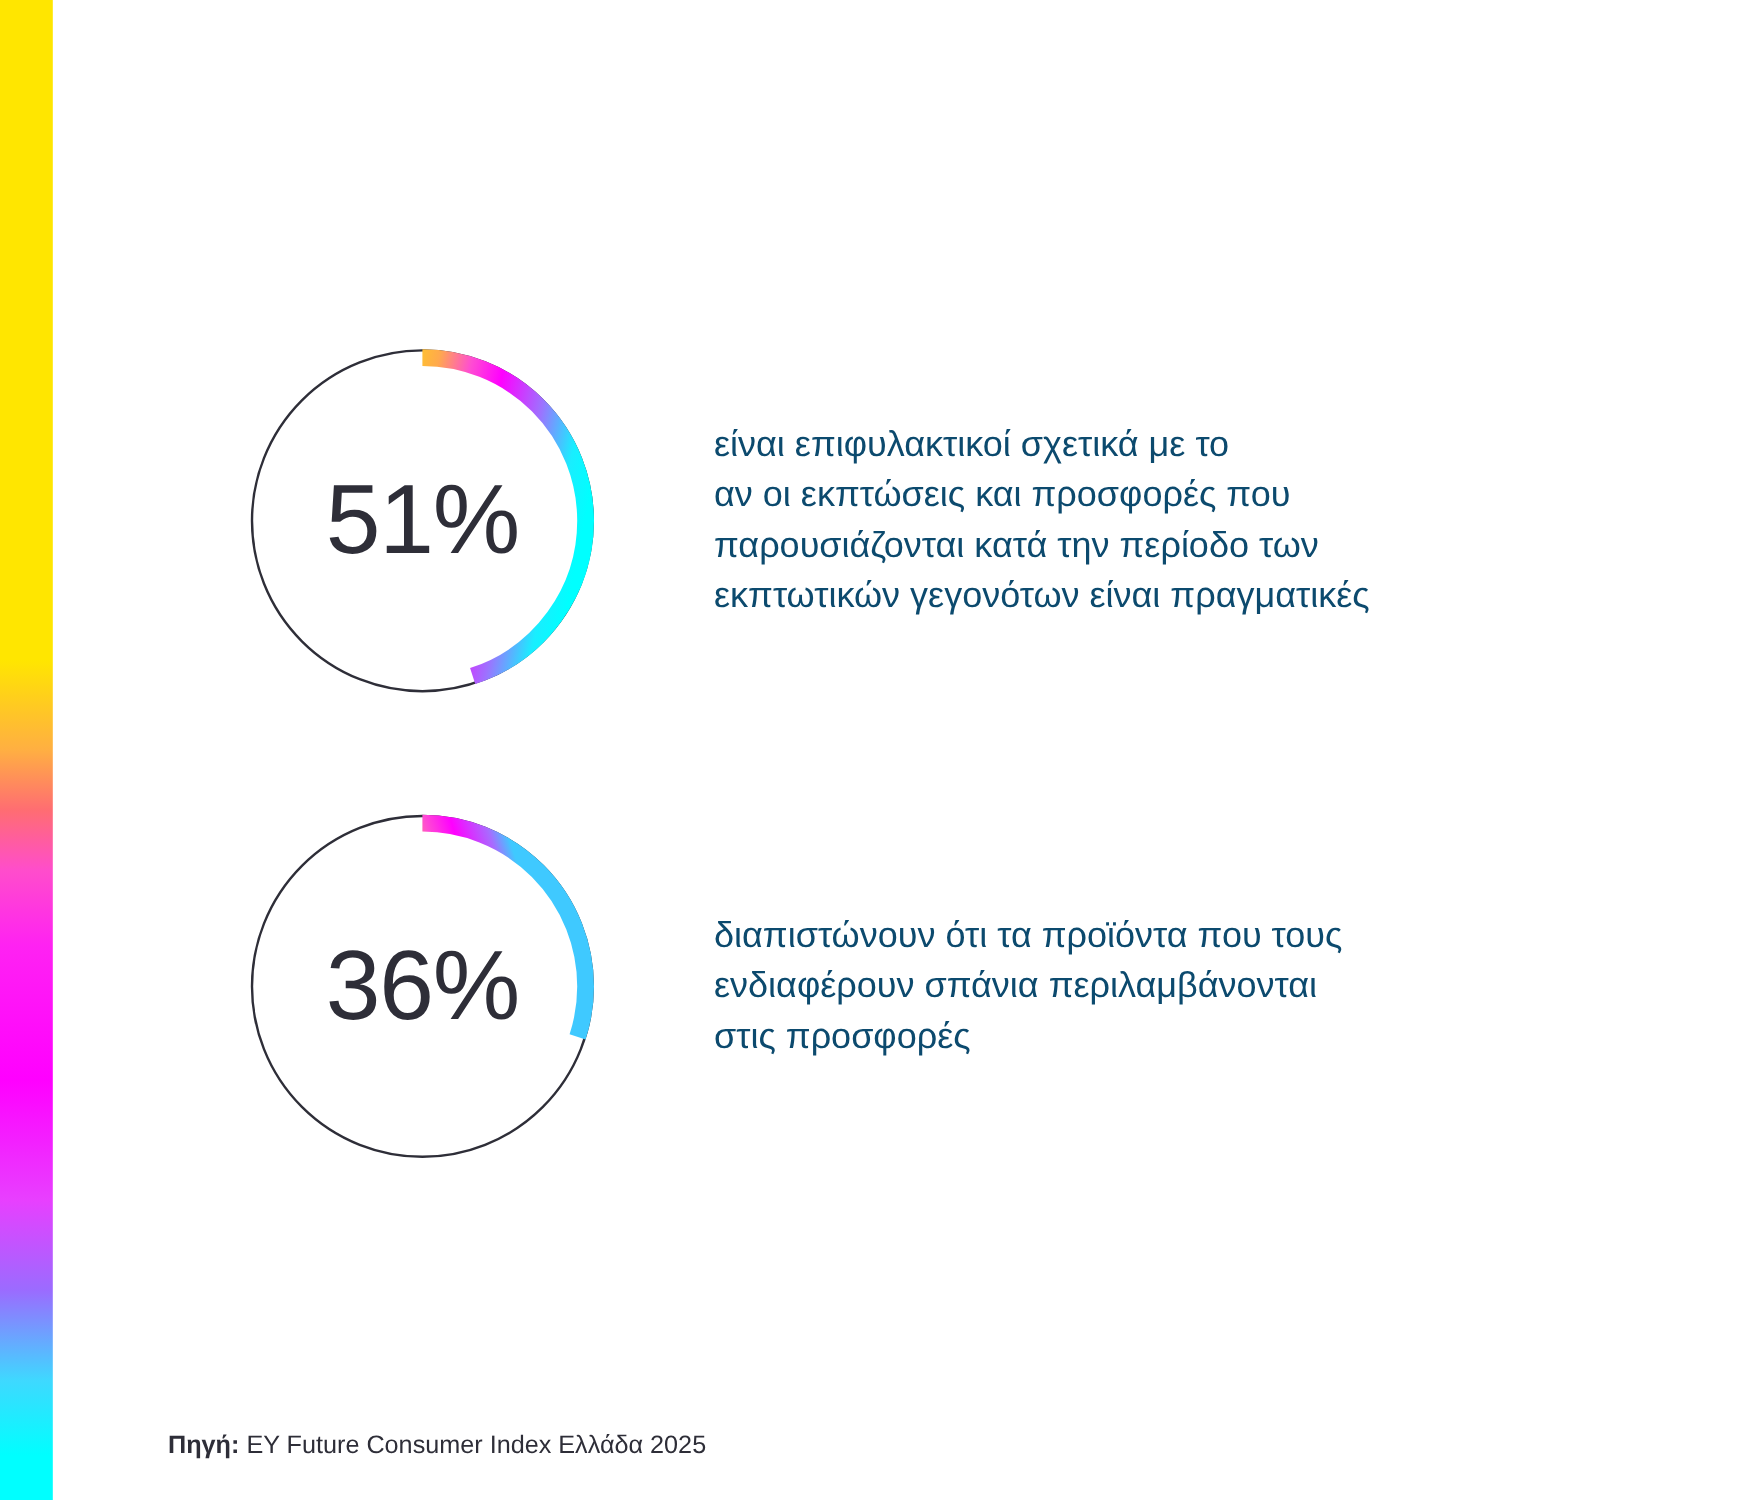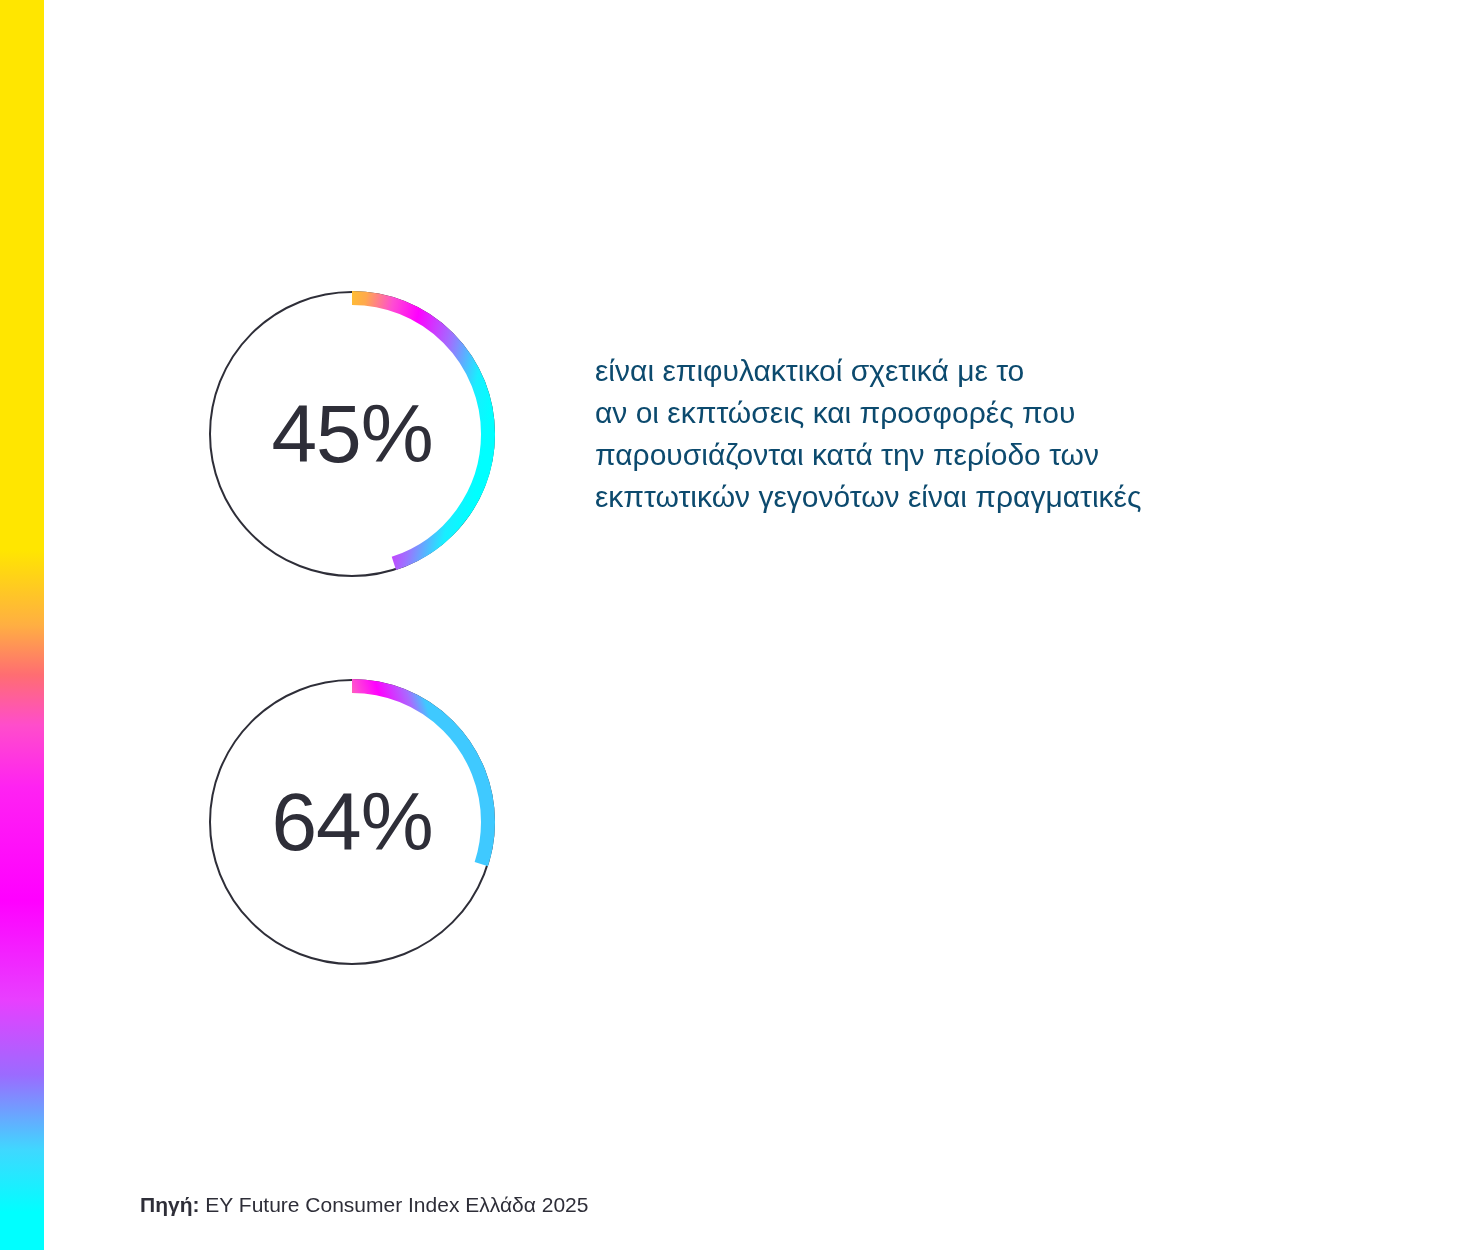--- a/index.html
+++ b/index.html
@@ -119,21 +119,21 @@
           <stop offset="56%" stop-color="#FF4DD2"></stop>
           <stop offset="66%" stop-color="#FF00FF"></stop>
           <stop offset="80%" stop-color="#9C73FF"></stop>
           <stop offset="92%" stop-color="#19EEFF"></stop>
           <stop offset="100%" stop-color="#00FFFF"></stop>
         </linearGradient>
       </defs>
       <circle cx="143" cy="143" r="142" fill="none" stroke="#2E2E38" stroke-width="2"></circle>
       <circle cx="143" cy="143" r="136" fill="none" stroke="url(#arcGrad0)" stroke-width="14" stroke-dasharray="384.5 470.0" stroke-dashoffset="0" transform="rotate(-90 143 143)"></circle>
     </svg>
-    <div class="donut-value">45%</div>
+    <div class="donut-value">51%</div>
   </div>
 
   <div class="stat-text">είναι επιφυλακτικοί σχετικά με το
 αν οι εκπτώσεις και προσφορές που
 παρουσιάζονται κατά την περίοδο των
 εκπτωτικών γεγονότων είναι πραγματικές</div>
 </div>
 
 <div class="stat-block" id="stat-block-1">
 
@@ -146,20 +146,23 @@
           <stop offset="60%" stop-color="#FFA94D"></stop>
           <stop offset="70%" stop-color="#FF4DD2"></stop>
           <stop offset="80%" stop-color="#FF00FF"></stop>
           <stop offset="93%" stop-color="#A86BFF"></stop>
           <stop offset="100%" stop-color="#3FC9FF"></stop>
         </linearGradient>
       </defs>
       <circle cx="143" cy="143" r="142" fill="none" stroke="#2E2E38" stroke-width="2"></circle>
       <circle cx="143" cy="143" r="136" fill="none" stroke="url(#arcGrad1)" stroke-width="14" stroke-dasharray="256.4 598.2" stroke-dashoffset="0" transform="rotate(-90 143 143)"></circle>
     </svg>
-    <div class="donut-value">64%</div>
+    <div class="donut-value">36%</div>
   </div>
 
+  <div class="stat-text">διαπιστώνουν ότι τα προϊόντα που τους
+ενδιαφέρουν σπάνια περιλαμβάνονται
+στις προσφορές</div>
 </div>
 
 <div class="source-note">
   <span class="source-label">Πηγή:</span><span class="source-text"> EY Future Consumer Index Ελλάδα 2025</span>
 </div>
 
 </body></html>

